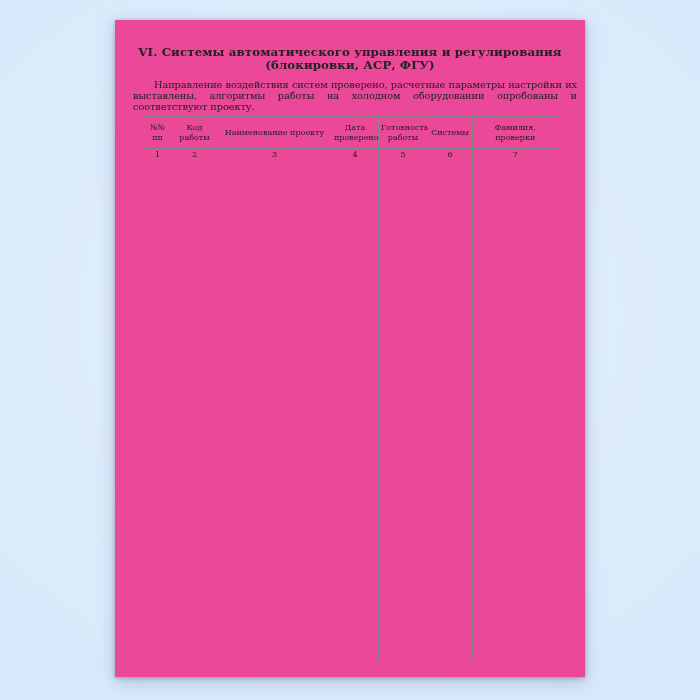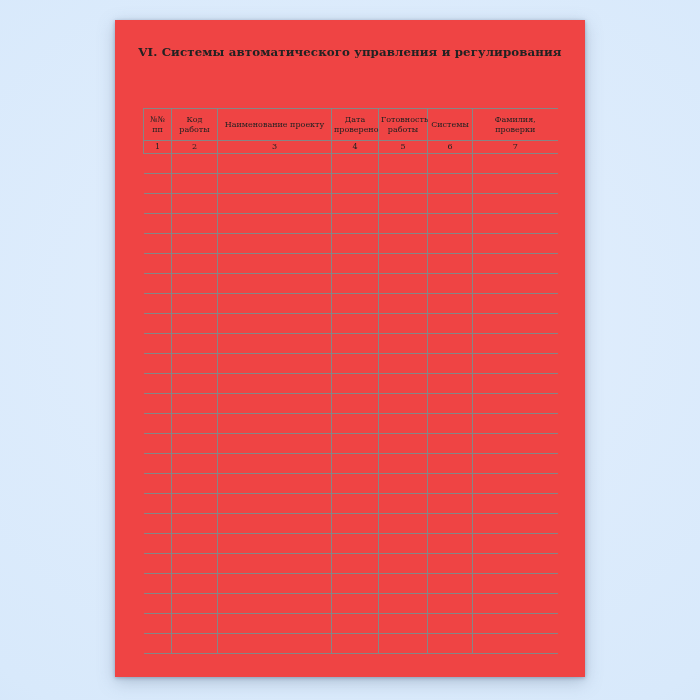--- a/index.html
+++ b/index.html
@@ -7,38 +7,38 @@
     --ink:#222222;
   }
   html,body{margin:0;padding:0;}
   body{
     width:700px;height:700px;overflow:hidden;position:relative;
     font-family:"DejaVu Serif", serif;
     background:radial-gradient(140% 120% at 50% 45%, #e3effd 0%, #d8e9fb 55%, #bfd9f1 100%);
   }
   .page{
     position:absolute;left:115px;top:20px;width:470px;height:657px;
-    background:#ef4444;
+    background:#ec4899;
     box-shadow:0 1px 4px rgba(96,118,145,.55), 0 5px 16px rgba(96,118,145,.35);
   }
   .title{
     position:absolute;top:26px;left:0;width:100%;
     text-align:center;color:var(--ink);
     font-weight:bold;font-size:11.8px;line-height:12.8px;
     letter-spacing:0.1px;
     margin:0;
   }
   .intro{
     position:absolute;top:60px;left:18px;width:444px;
     margin:0;color:var(--ink);
     font-size:9.8px;line-height:10.9px;letter-spacing:-0.1px;
     text-align:justify;text-indent:21px;
   }
   table.form{
-    position:absolute;left:28px;top:88px;width:414px;
+    position:absolute;left:28px;top:96px;width:414px;
     border-collapse:collapse;table-layout:fixed;
   }
   col.c1{width:28px}col.c2{width:46px}col.c3{width:114px}
   col.c4{width:47px}col.c5{width:49px}col.c6{width:45px}col.c7{width:85px}
   .hcell{
     border-left:1px solid var(--line);
     border-top:1px solid var(--line);
     border-bottom:1px solid var(--line);
     height:29px;padding:1px 2px;
     font-size:8px;line-height:9.5px;
@@ -55,22 +55,23 @@
     border-bottom:1px solid var(--line);
     height:19px;padding:0 2px;
     font-size:8px;color:var(--ink);
   }
   .bcell + .bcell{border-left:1px solid var(--line);}
 </style>
 </head>
 <body>
 
 <div class="page">
-  <h1 class="title"><span>VI. Системы автоматического управления и регулирования</span><br></h1>
+  <h1 class="title"><span>VI. Системы автоматического управления и регулирования</span><br><span>(блокировки, АСР, ФГУ)</span></h1>
 
+  <p class="intro">Направление воздействия систем проверено, расчетные параметры настройки их выставлены, алгоритмы работы на холодном оборудовании опробованы и соответствуют проекту.</p>
 
   <table class="form">
     <colgroup>
       <col class="c1">
         <col class="c2">
         <col class="c3">
         <col class="c4">
       <col class="c5">
         <col class="c6">
         <col class="c7">

